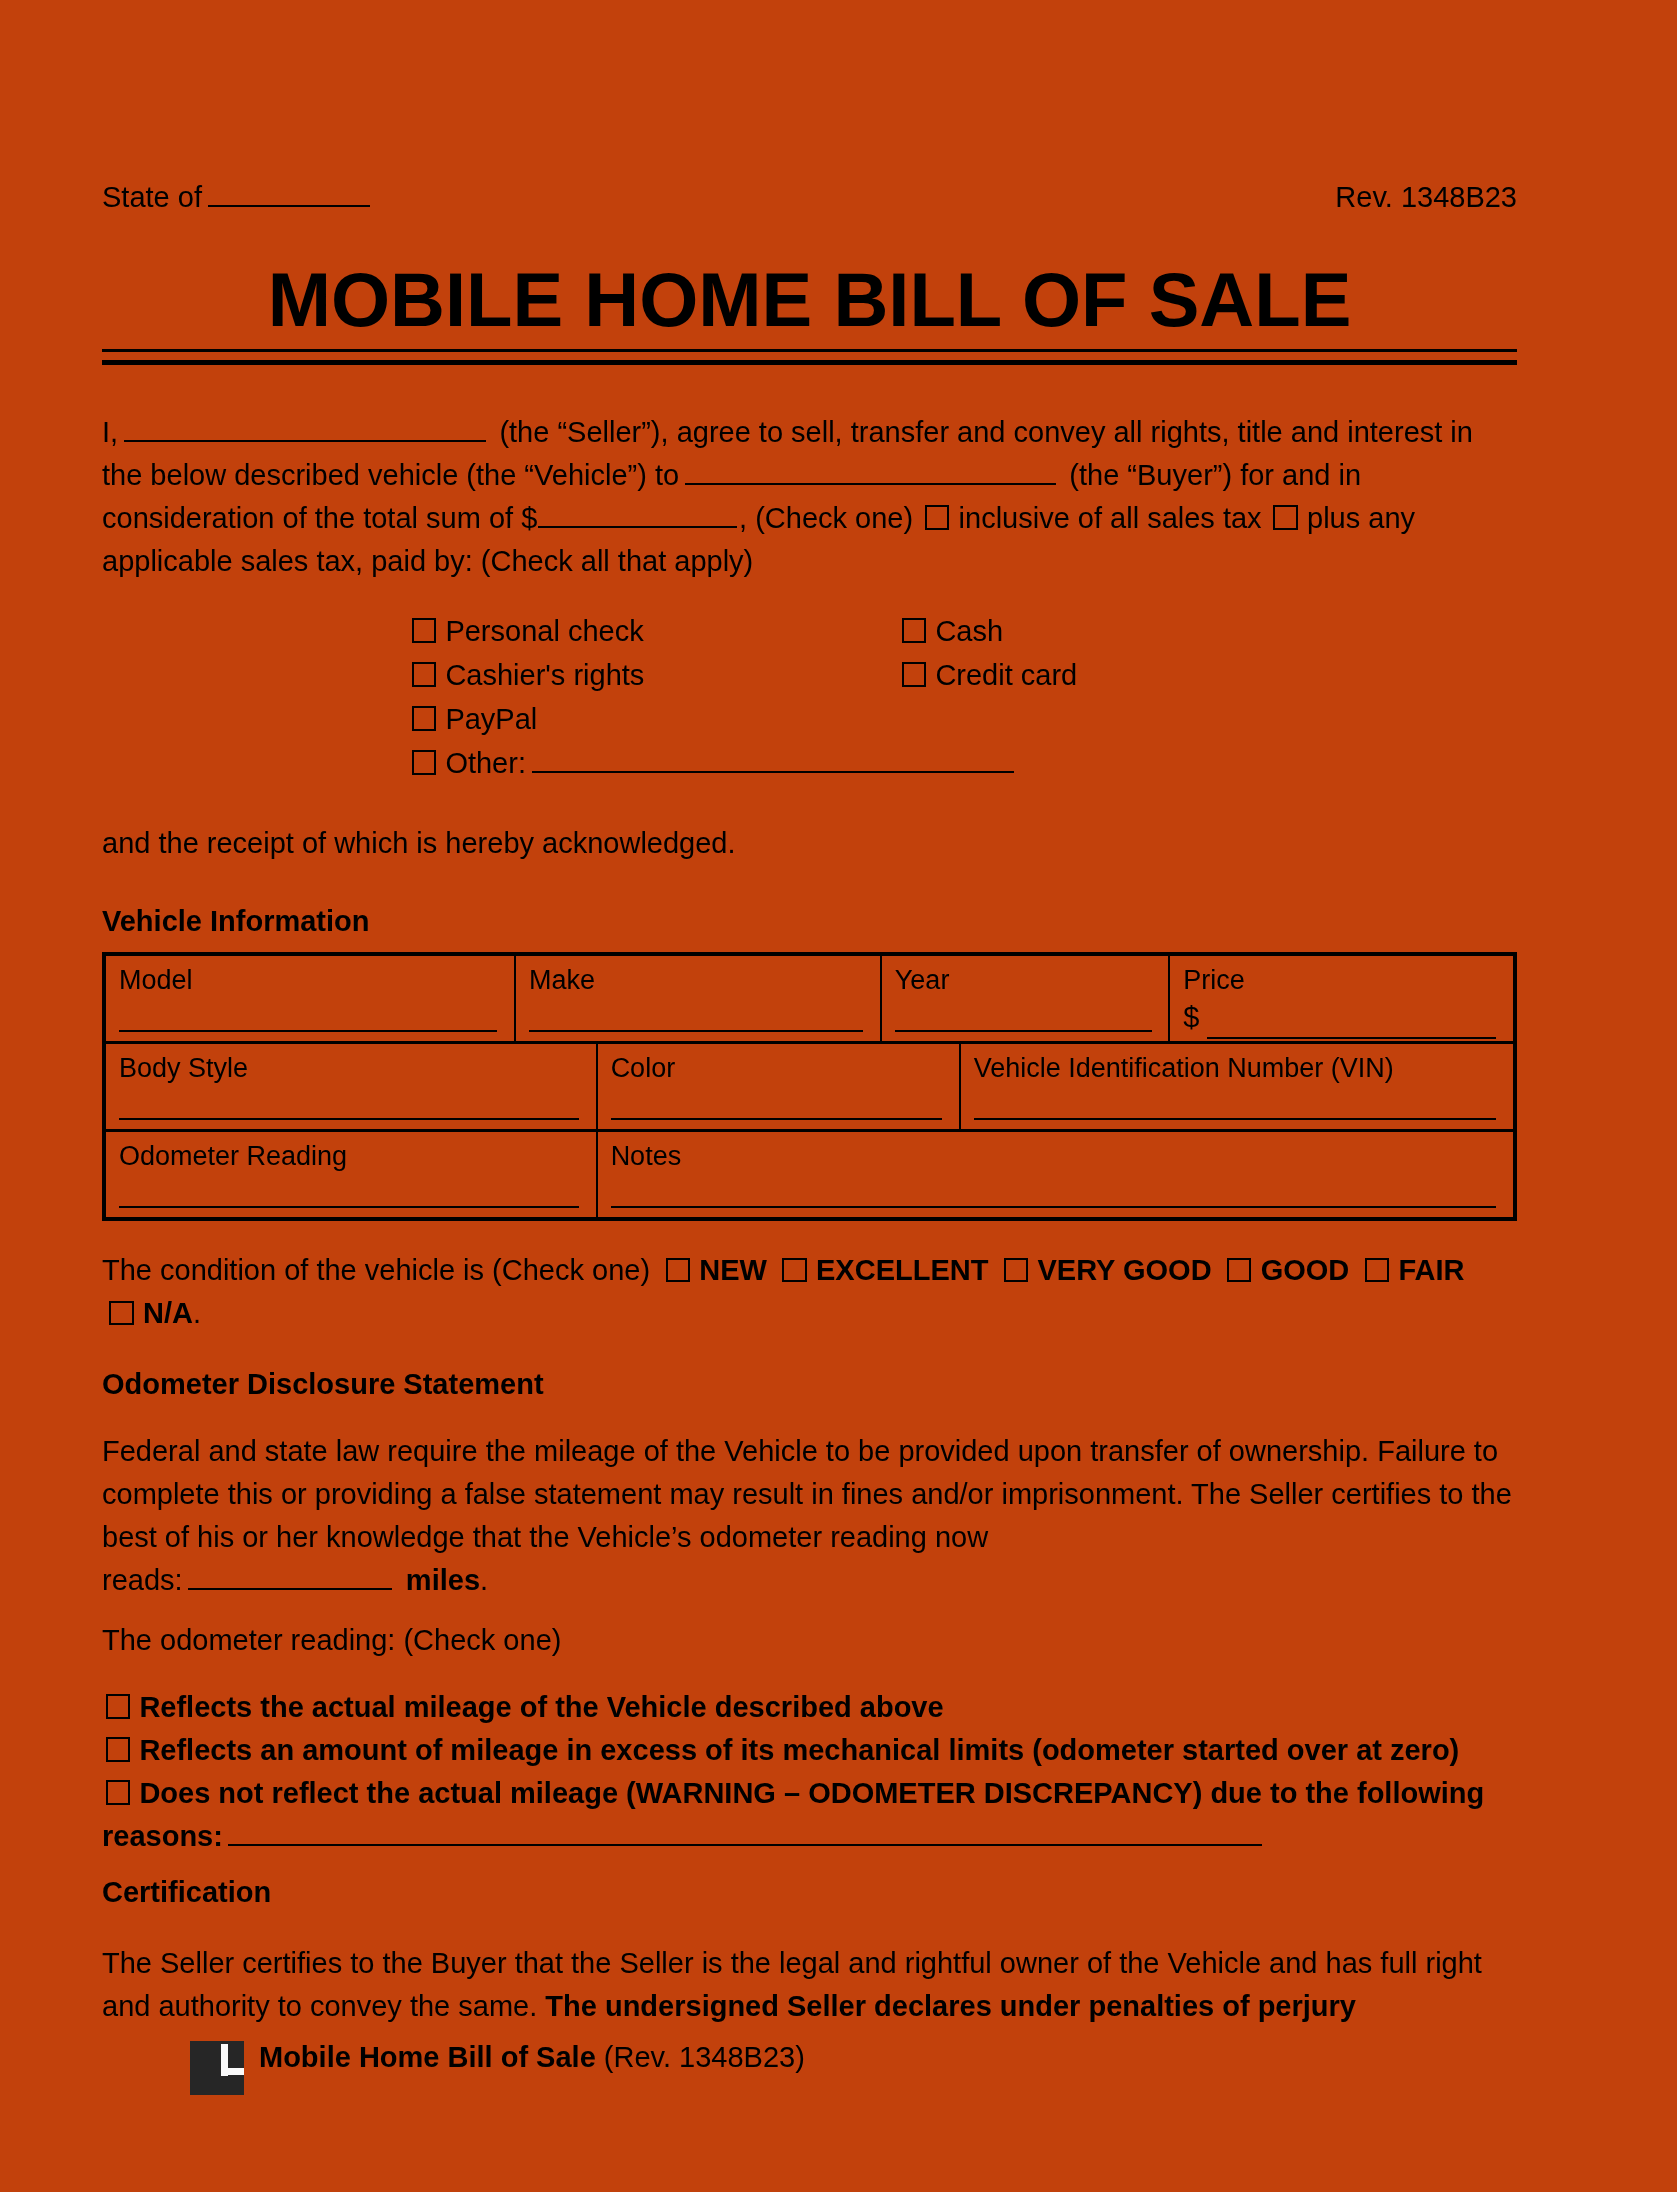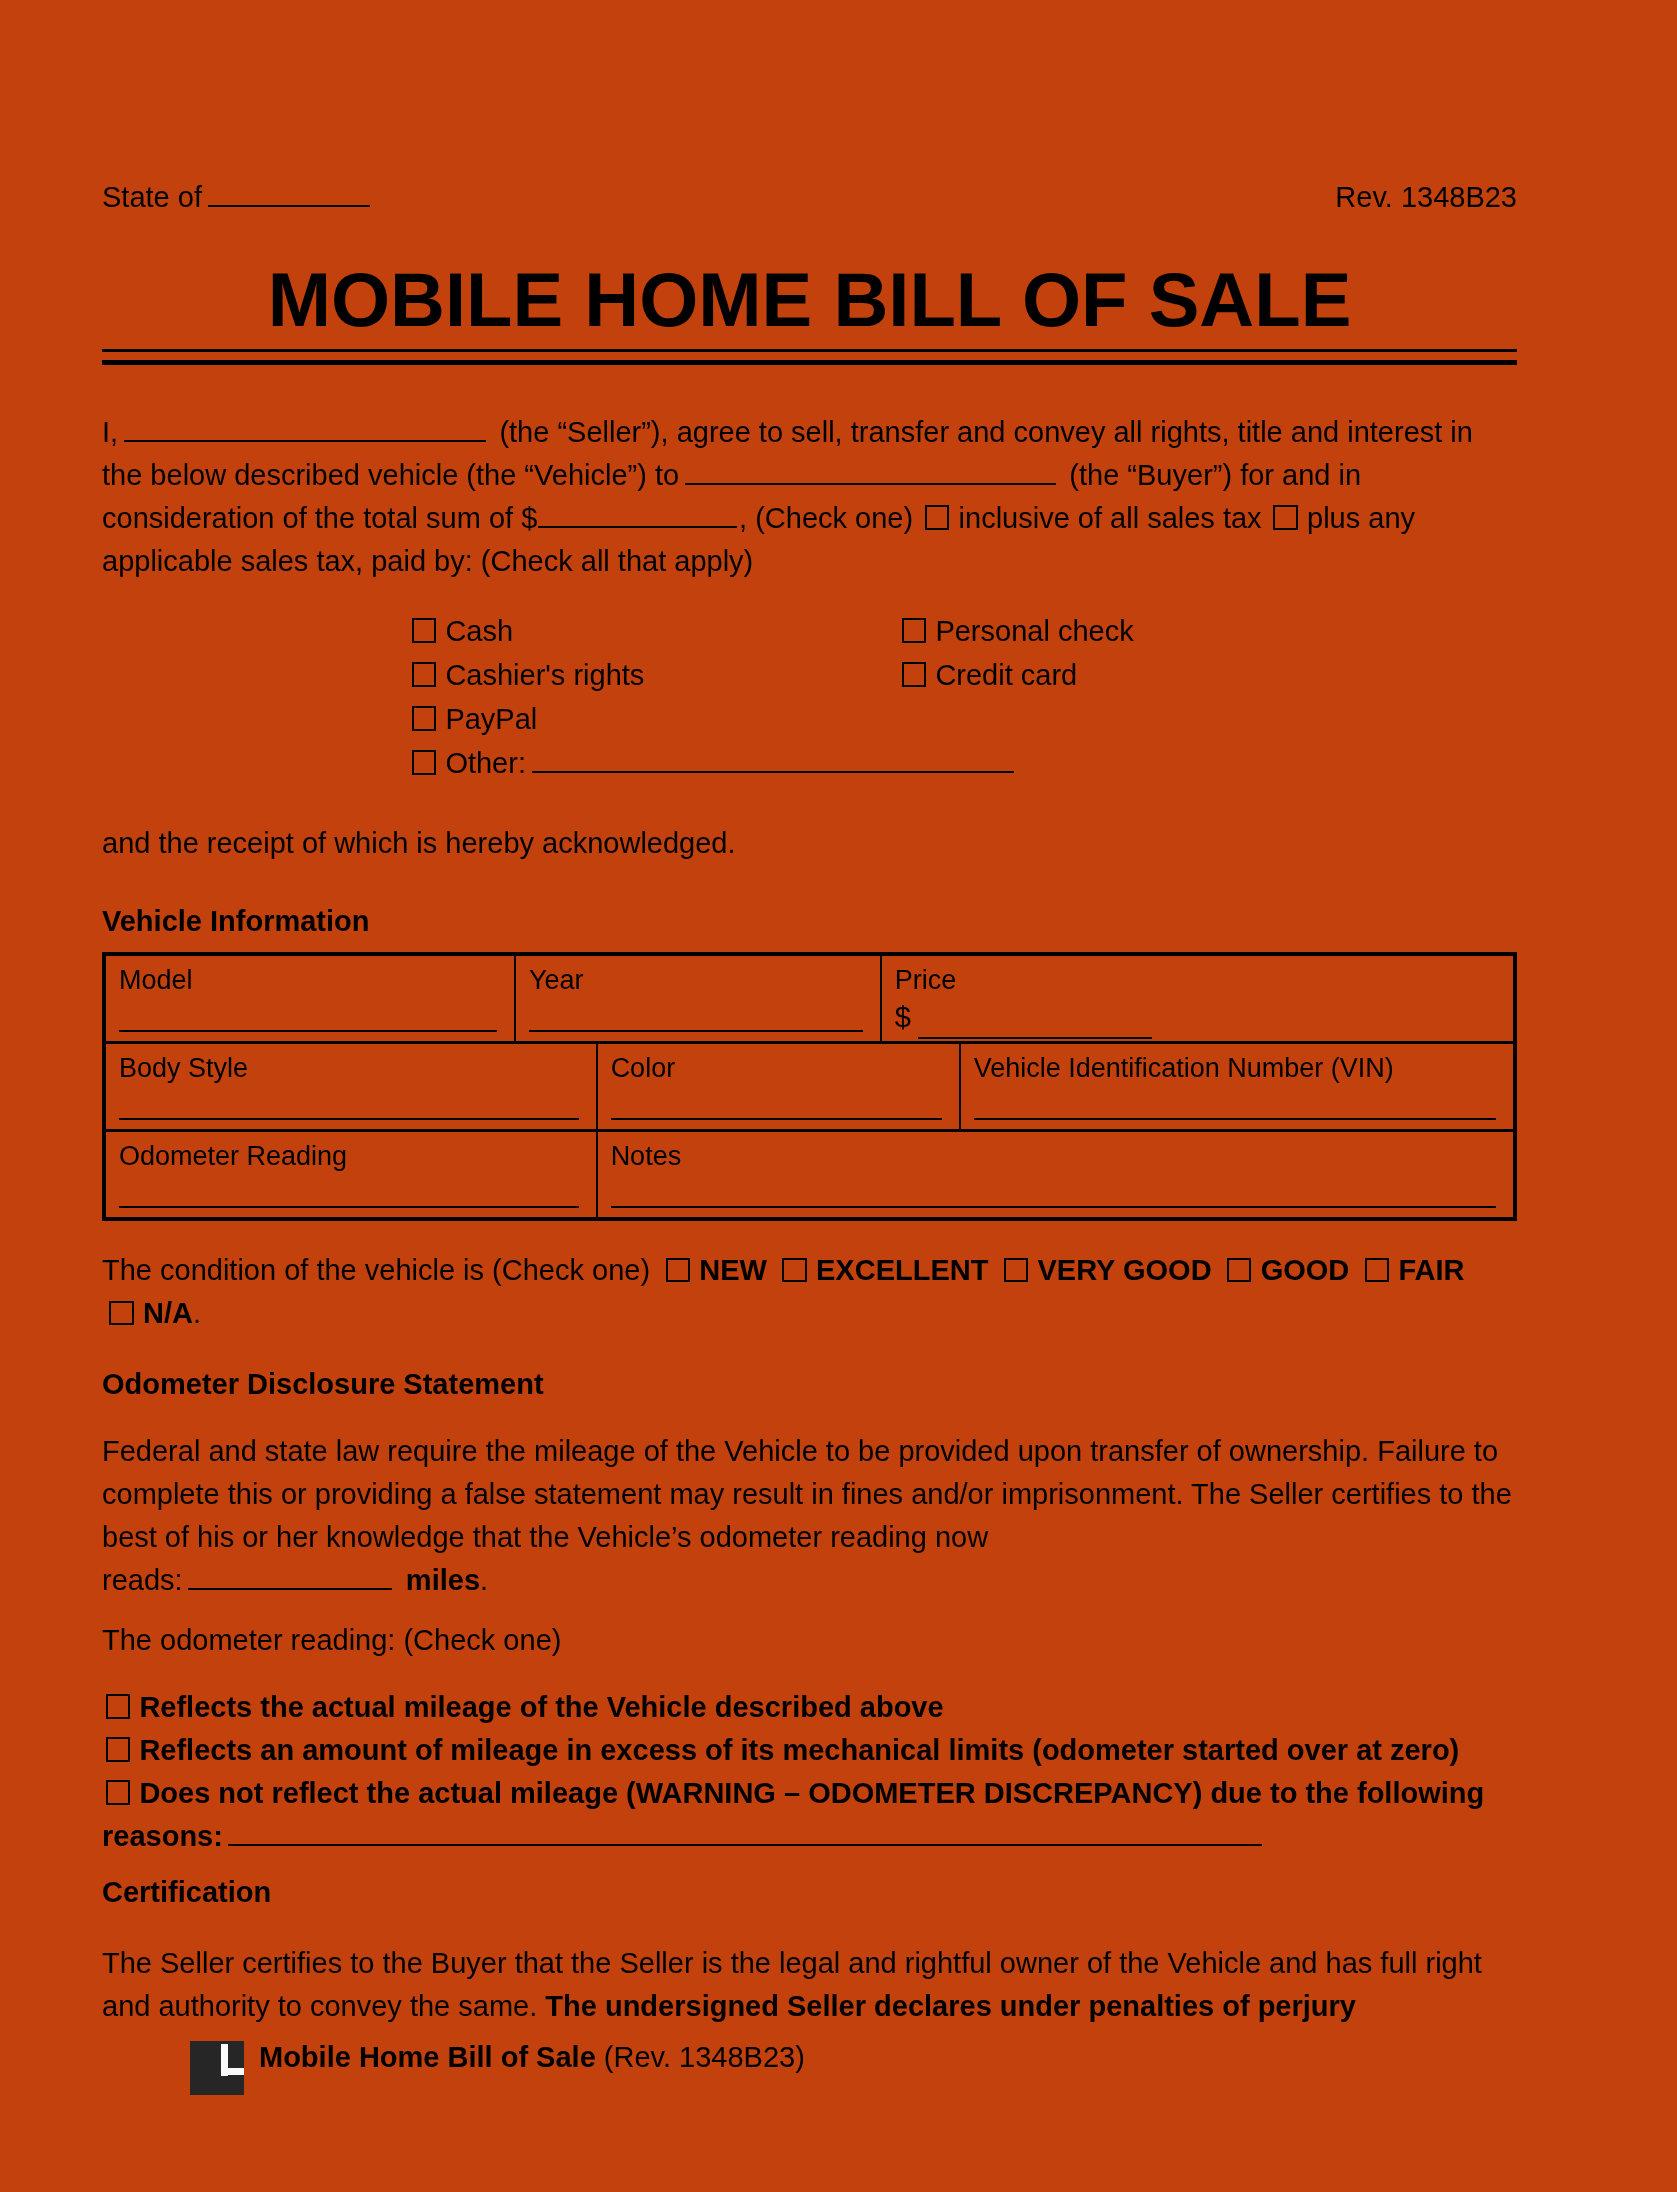--- a/index.html
+++ b/index.html
@@ -80,35 +80,39 @@
 
   <p class="intro">
     <span>I,</span><span class="blank w390"></span>
     <span>(the “Seller”), agree to sell, transfer and convey all rights, title and interest in the below described vehicle (the “Vehicle”) to</span><span class="blank w400"></span>
     <span>(the “Buyer”) for and in consideration of the total sum of $</span><span class="blank w215"></span><span>, (Check one)</span>
     <span class="cb"></span><span>inclusive of all sales tax</span>
     <span class="cb"></span><span>plus any applicable sales tax, paid by: (Check all that apply)</span>
   </p>
 
   <div class="pay">
+    <div><span class="cb"></span><span>Personal check</span></div>
     <div><span class="cb"></span><span>Cash</span></div>
-    <div><span class="cb"></span><span>Personal check</span></div>
     <div><span class="cb"></span><span>Cashier's rights</span></div>
     <div><span class="cb"></span><span>Credit card</span></div>
     <div><span class="cb"></span><span>PayPal</span></div>
     <div class="full"><span class="cb"></span><span>Other:</span><span class="blank w520"></span></div>
   </div>
 
   <p class="receipt">and the receipt of which is hereby acknowledged.</p>
 
   <p class="sec-h">Vehicle Information</p>
   <div class="vtable">
     <div class="vrow vrow1 first">
       <div class="vcell first">
           <span class="vlabel">Model</span>
+          <span class="vblank"></span>
+        </div>
+      <div class="vcell">
+          <span class="vlabel">Make</span>
           <span class="vblank"></span>
         </div>
       <div class="vcell">
           <span class="vlabel">Year</span>
           <span class="vblank"></span>
         </div>
       <div class="vcell">
           <span class="vlabel">Price</span>
           <span class="money">
             <span>$</span>

